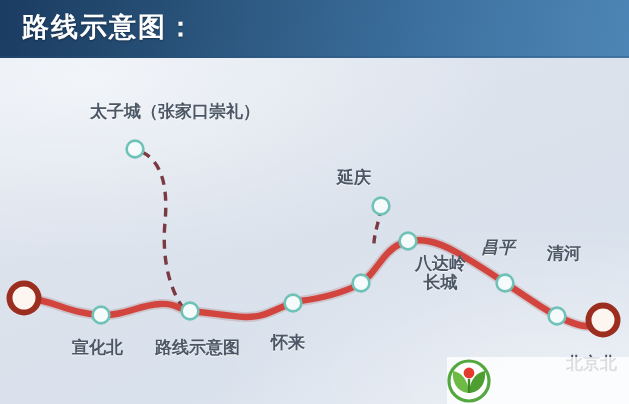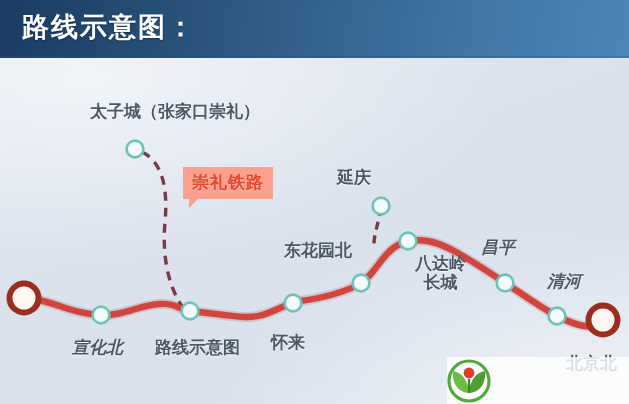--- a/index.html
+++ b/index.html
@@ -146,42 +146,40 @@
 
       <g>
         <circle cx="24" cy="240" r="14.5" fill="#fdf6f0" stroke="#9c2e20" stroke-width="6"></circle>
         <circle cx="603" cy="262" r="14.5" fill="#fdf6f0" stroke="#9c2e20" stroke-width="6"></circle>
       </g>
     </svg>
 
     <div class="stn-label" style="left:90px; top:44px;">太子城（张家口崇礼）</div>
 
 
-    <div class="stn-label" style="left:72px; top:280px;font-style:italic;">宣化北</div>
+    <div class="stn-label" style="left:72px; top:280px;">宣化北</div>
 
     <div class="stn-label" style="left:155px; top:280px;">路线示意图</div>
 
     <div class="stn-label" style="left:271px; top:275px;">怀来</div>
 
-    <div class="stn-label" style="left:284px; top:183px;">东花园北</div>
 
     <div class="stn-label" style="left:337px; top:110px;">延庆</div>
 
     <div class="stn-label two-line" style="left:415px; top:196px;">
       <div>八达岭</div>
       <div>长城</div>
     </div>
 
     <div class="stn-label" style="left:481px; top:180px;font-style:italic;">昌平</div>
 
-    <div class="stn-label" style="left:547px; top:214px;font-style:italic;">清河</div>
+    <div class="stn-label" style="left:547px; top:186px;">清河</div>
 
     <div class="stn-label" style="left:566px; top:296px;">北京北</div>
 
-    <div class="callout" style="left:183px; top:109px;">崇礼铁路</div>
 
 
   </div>
 
   <div class="watermark">
     <div class="wm-logo">
       <svg width="44" height="44" viewBox="0 0 44 44">
         <circle cx="22" cy="22" r="21" fill="#ffffff"></circle>
         <circle cx="22" cy="22" r="20" fill="none" stroke="#52a83c" stroke-width="3.2"></circle>
         <path d="M22 34 C 9 33, 5 22, 6 12 C 14 13, 21 20, 22 34 Z" fill="#6dbb45"></path>

